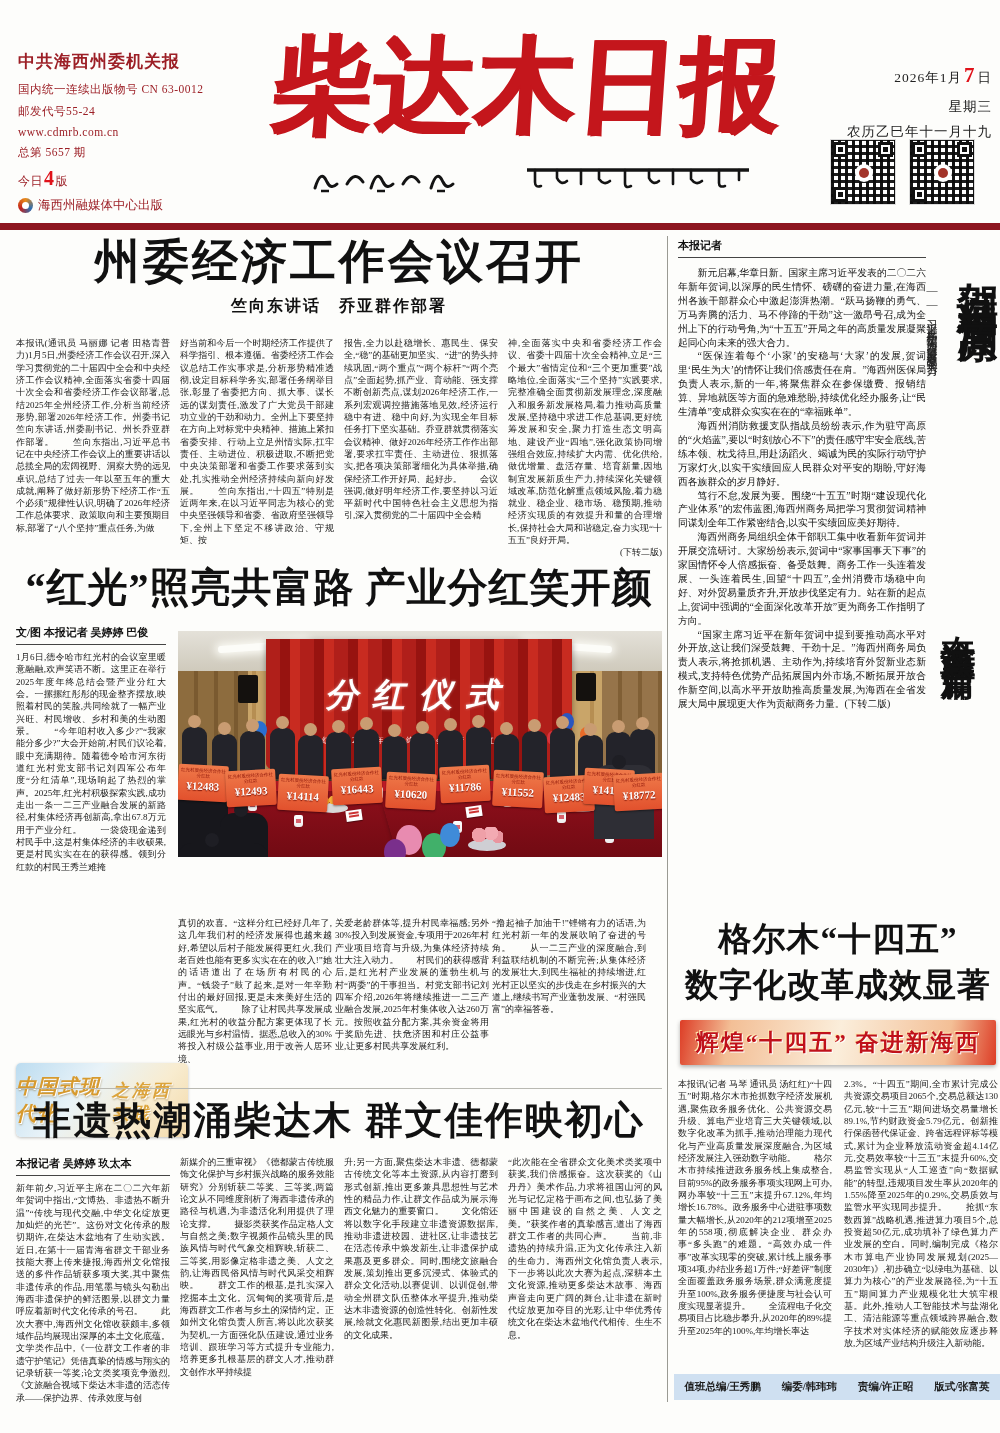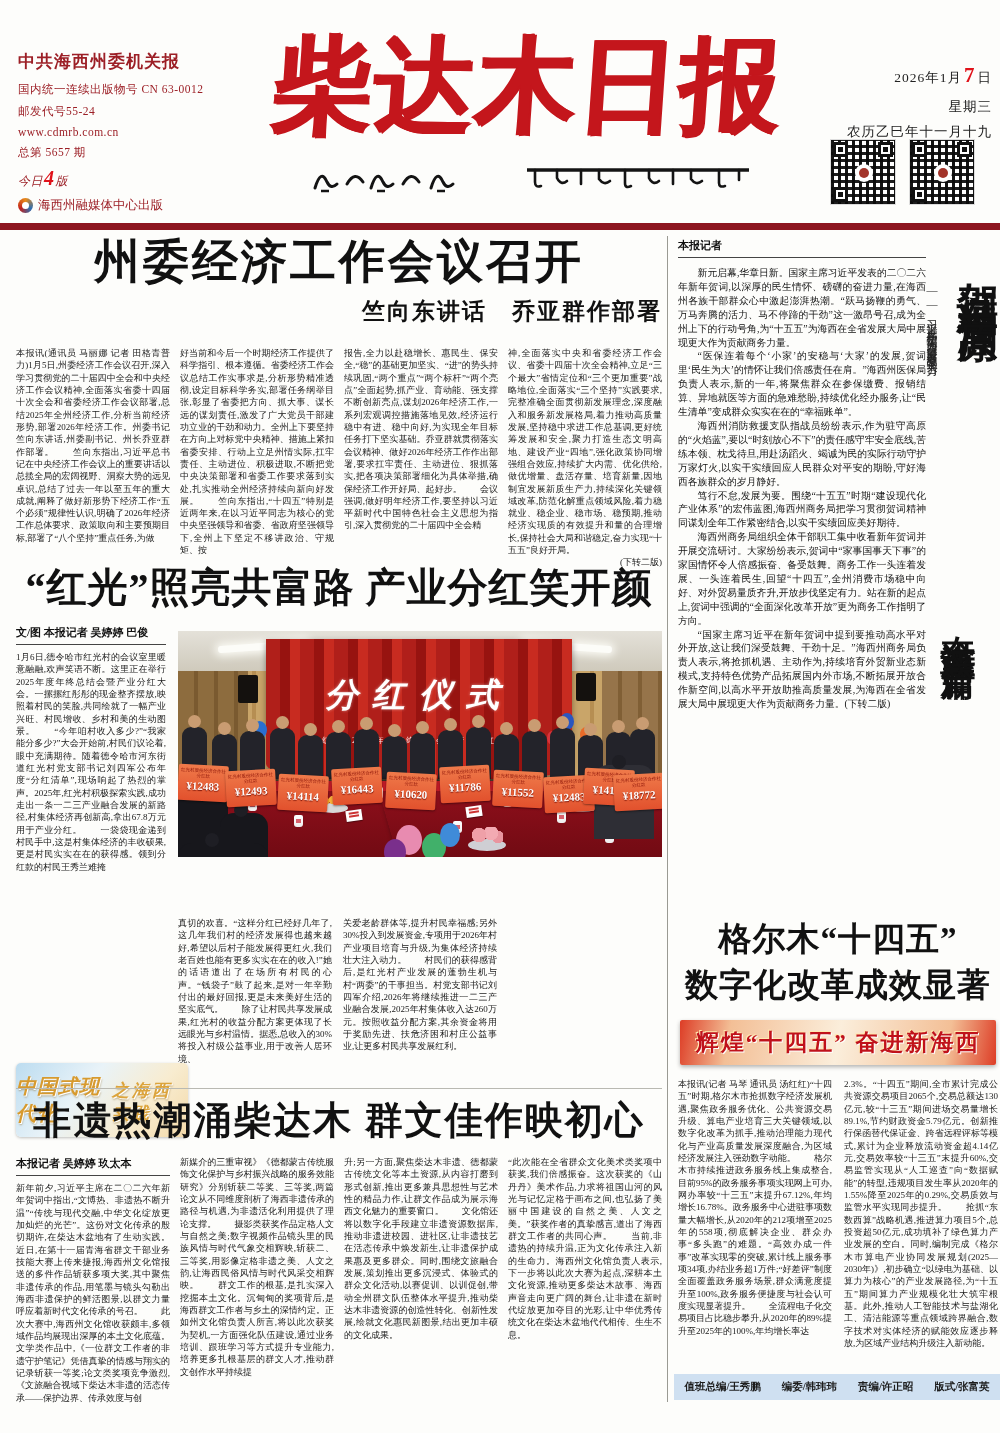--- a/index.html
+++ b/index.html
@@ -6,21 +6,21 @@
   html,body { background:#f2f2ee; }
   body { font-family:"Liberation Serif","DejaVu Serif",serif; }
   #page {
     position:relative; width:1000px; height:1433px; margin:0 auto;
     background:#fdfdfb; overflow:hidden; color:#111;
   }
   
   .info-left { position:absolute; left:18px; top:50px; width:238px; color:#9c1f26; }
   .info-left .l1 { font-size:17px; font-weight:900; letter-spacing:1px; margin-bottom:9px; }
   .info-left .l  { font-size:11.5px; margin-bottom:7px; letter-spacing:.5px; }
-  .info-left .today { font-size:12px;font-style:italic; }
+  .info-left .today { font-size:12px; }
   .info-left .today b { color:#e0121a; font-size:20px; font-weight:900; padding:0 1px; }
   .pub-line { display:flex; align-items:center; gap:5px; font-size:12.5px; margin-top:2px; }
   .pub-logo { width:15px; height:15px; border-radius:50%;
     background:conic-gradient(#e88a1a,#2c6fb3,#c2211c,#e88a1a); position:relative; }
   .pub-logo::after{ content:""; position:absolute; inset:4px; background:#fff; border-radius:50%; }
   .masthead { position:absolute; left:244px; top:30px; width:566px; text-align:center; }
   .masthead .title {
     font-size:100px; font-weight:900; color:#c4161c; line-height:1.1; letter-spacing:2px;
     transform:skewX(-4deg) scaleY(1.04); display:inline-block;
     text-shadow:2px 1px 0 #c4161c, -1px 0 0 #c4161c;
@@ -40,38 +40,38 @@
   .qr .logo { position:absolute; left:24px; top:24px; width:18px; height:18px; background:#fff; border-radius:50%; }
   .qr .logo::after{ content:""; position:absolute; inset:4px; border-radius:50%; background:#a3342a; }
   .header-rule { position:absolute; left:0; top:223px; width:1000px; height:7px; background:#8d1620; }
   
   .coltext { font-size:9px; line-height:1.37; text-align:justify; overflow:hidden; color:#1a1a1a; }
   .byline { font-size:11px; font-weight:700; border-bottom:1px solid #444; padding-bottom:4px; }
   .turnpage { text-align:right; }
   
   .art1 { position:absolute; left:16px; top:236px; width:646px; }
   .art1 .h1 { font-size:46px; font-weight:900; text-align:center; letter-spacing:3px; line-height:1.15; }
-  .art1 .h2 { font-size:23px; font-weight:700; text-align:right; margin-top:7px; letter-spacing:2px; }
+  .art1 .h2 { font-size:16px; font-weight:700; text-align:center; margin-top:7px; letter-spacing:2px; }
   .art1 .cols { display:flex; gap:10px; margin-top:20px; }
   .art1 .cols > div { width:154px; height:222px; }
   
   .art2 { position:absolute; left:16px; top:560px; width:646px; }
   .art2 .h1 { font-size:40px; font-weight:900; text-align:center; letter-spacing:1px; }
   .art2-body { position:relative; height:528px; }
   .a2-byline { position:absolute; left:0; top:10px; width:150px; }
   .a2col1 { position:absolute; left:0; top:36px; width:150px; height:352px; }
   .badge { position:absolute; left:0; top:448px; width:172px; height:74px; border-radius:5px;
     background:linear-gradient(130deg,#bcdcf0 0%,#e9f3f8 38%,#f8ecd0 70%,#f3d9a8 100%);
     display:flex; align-items:center; justify-content:space-between;
     box-shadow:0 1px 3px rgba(0,0,0,.25); }
   .badge .b1 { font-size:20px; font-weight:900; font-style:italic; color:#d79a2e;
     text-shadow:1px 1px 0 #fff,1px 2px 2px rgba(120,80,0,.45); letter-spacing:1px;}
   .badge .b2 { font-size:17px; font-weight:900; font-style:italic; color:#dca43c;
     text-shadow:1px 1px 0 #fff,1px 2px 2px rgba(120,80,0,.45); margin-top:3px; letter-spacing:3px;}
-  .a2cols { position:absolute; left:162px; top:302px; width:484px; display:flex; gap:11px; }
+  .a2cols { position:absolute; left:162px; top:302px; width:484px; display:flex; gap:3px; }
   .a2cols > div { width:154px; height:178px; }
   
   .photo { position:absolute; left:162px; top:16px; width:484px; height:226px; overflow:hidden;
     background:linear-gradient(#d9d5cb 0 36px,#c7a univers 0), #bf9a63; }
   .ph-ceiling { position:absolute; left:0; top:0; width:100%; height:40px;
     background:linear-gradient(#e4e1d9,#cfcabc); }
   .ph-light { position:absolute; height:7px; background:#fcfcf8; box-shadow:0 0 8px 3px rgba(255,255,250,.9); border-radius:3px; }
   .ph-wall { position:absolute; top:28px; width:100%; height:180px;
     background:repeating-linear-gradient(90deg,#c9a569 0 22px,#b68e52 22px 26px); }
   .ph-wall-dark-l { position:absolute; left:0; top:28px; width:70px; height:190px;
@@ -325,20 +325,21 @@
 
         <div class="sitter" style="left:-6px;bottom:0;width:56px;height:64px"></div>
         <div class="sitter" style="left:42px;bottom:-6px;width:48px;height:50px"></div>
         <div class="sitter" style="left:0;bottom:-20px;width:90px;height:34px"></div>
         <div class="sitter" style="right:8px;bottom:18px;width:60px;height:74px;background:#2e2e35"></div>
       </div>
 
       <div class="a2cols">
         <div class="coltext">真切的欢喜。“这样分红已经好几年了,这几年我们村的经济发展得也越来越好,希望以后村子能发展得更红火,我们老百姓也能有更多实实在在的收入!”她的话语道出了在场所有村民的心声。“钱袋子”鼓了起来,是对一年辛勤付出的最好回报,更是未来美好生活的坚实底气。　　除了让村民共享发展成果,红光村的收益分配方案更体现了长远眼光与乡村温情。据悉,总收入的30%将投入村级公益事业,用于改善人居环境、</div>
         <div class="coltext">关爱老龄群体等,提升村民幸福感;另外30%投入到发展资金,专项用于2026年村产业项目培育与升级,为集体经济持续壮大注入动力。　　村民们的获得感背后,是红光村产业发展的蓬勃生机与村“两委”的干事担当。村党支部书记刘四军介绍,2026年将继续推进一二三产业融合发展,2025年村集体收入达260万元。按照收益分配方案,其余资金将用于奖励先进、扶危济困和村庄公益事业,让更多村民共享发展红利。</div>
+        <div class="coltext">“撸起袖子加油干!”铿锵有力的话语,为红光村新一年的发展吹响了奋进的号角。　　从一二三产业的深度融合,到利益联结机制的不断完善;从集体经济的发展壮大,到民生福祉的持续增进,红光村正以坚实的步伐走在乡村振兴的大道上,继续书写产业蓬勃发展、“村强民富”的幸福答卷。</div>
       </div>
 
       <div class="badge">
         <div class="b1">中国式现代化</div>
         <div class="b2">之海西实践</div>
       </div>
     </div>
   </div>
 
   <div class="art3">
@@ -352,21 +353,21 @@
       <div class="coltext">升;另一方面,聚焦柴达木非遗、德都蒙古传统文化等本土资源,从内容打磨到形式创新,推出更多兼具思想性与艺术性的精品力作,让群文作品成为展示海西文化魅力的重要窗口。　　文化馆还将以数字化手段建立非遗资源数据库,推动非遗进校园、进社区,让非遗技艺在活态传承中焕发新生,让非遗保护成果惠及更多群众。同时,围绕文旅融合发展,策划推出更多沉浸式、体验式的群众文化活动,以赛促训、以训促创,带动全州群文队伍整体水平提升,推动柴达木非遗资源的创造性转化、创新性发展,绘就文化惠民新图景,结出更加丰硕的文化成果。</div>
       <div class="coltext">“此次能在全省群众文化美术类奖项中获奖,我们倍感振奋。这次获奖的《山丹丹》美术作品,力求将祖国山河的风光与记忆定格于画布之间,也弘扬了美丽中国建设的自然之美、人文之美。”获奖作者的真挚感言,道出了海西群文工作者的共同心声。　　当前,非遗热的持续升温,正为文化传承注入新的生命力。海西州文化馆负责人表示,下一步将以此次大赛为起点,深耕本土文化资源,推动更多柴达木故事、海西声音走向更广阔的舞台,让非遗在新时代绽放更加夺目的光彩,让中华优秀传统文化在柴达木盆地代代相传、生生不息。</div>
     </div>
   </div>
 
   <div class="vdivider"></div>
 
   <div class="rzone">
     <div class="byline g-byline">本报记者</div>
     <div class="g-text" id="greet-text">
-        <p>新元启幕,华章日新。国家主席习近平发表的二〇二六年新年贺词,以深厚的民生情怀、磅礴的奋进力量,在海西州各族干部群众心中激起澎湃热潮。“跃马扬鞭的勇气、万马奔腾的活力、马不停蹄的干劲”这一激昂号召,成为全州上下的行动号角,为“十五五”为海西在全省发展大局中展现更大作为贡献商务力量。</p>
+        <p>新元启幕,华章日新。国家主席习近平发表的二〇二六年新年贺词,以深厚的民生情怀、磅礴的奋进力量,在海西州各族干部群众心中激起澎湃热潮。“跃马扬鞭的勇气、万马奔腾的活力、马不停蹄的干劲”这一激昂号召,成为全州上下的行动号角,为“十五五”开局之年的高质量发展凝聚起同心向未来的强大合力。</p>
         <p>“医保连着每个‘小家’的安稳与‘大家’的发展,贺词里‘民生为大’的情怀让我们倍感责任在肩。”海西州医保局负责人表示,新的一年,将聚焦群众在参保缴费、报销结算、异地就医等方面的急难愁盼,持续优化经办服务,让“民生清单”变成群众实实在在的“幸福账单”。</p>
         <p>海西州消防救援支队指战员纷纷表示,作为驻守高原的“火焰蓝”,要以“时刻放心不下”的责任感守牢安全底线,苦练本领、枕戈待旦,用赴汤蹈火、竭诚为民的实际行动守护万家灯火,以实干实绩回应人民群众对平安的期盼,守好海西各族群众的岁月静好。</p>
         <p>笃行不怠,发展为要。围绕“十五五”时期“建设现代化产业体系”的宏伟蓝图,海西州商务局把学习贯彻贺词精神同谋划全年工作紧密结合,以实干实绩回应美好期待。</p>
         <p>海西州商务局组织全体干部职工集中收看新年贺词并开展交流研讨。大家纷纷表示,贺词中“家事国事天下事”的家国情怀令人倍感振奋、备受鼓舞。商务工作一头连着发展、一头连着民生,回望“十四五”,全州消费市场稳中向好、对外贸易量质齐升,开放步伐坚定有力。站在新的起点上,贺词中强调的“全面深化改革开放”更为商务工作指明了方向。</p>
         <p>“国家主席习近平在新年贺词中提到要推动高水平对外开放,这让我们深受鼓舞、干劲十足。”海西州商务局负责人表示,将抢抓机遇、主动作为,持续培育外贸新业态新模式,支持特色优势产品拓展国内外市场,不断拓展开放合作新空间,以高水平开放助推高质量发展,为海西在全省发展大局中展现更大作为贡献商务力量。(下转二版)</p>
       </div>
 
     <div class="g-vert">
       <div class="g-sub vert">——习近平主席新年贺词为海西高质量发展凝聚强大合力</div>
       <div class="g-big1 vert">贺词精神润高原</div>

